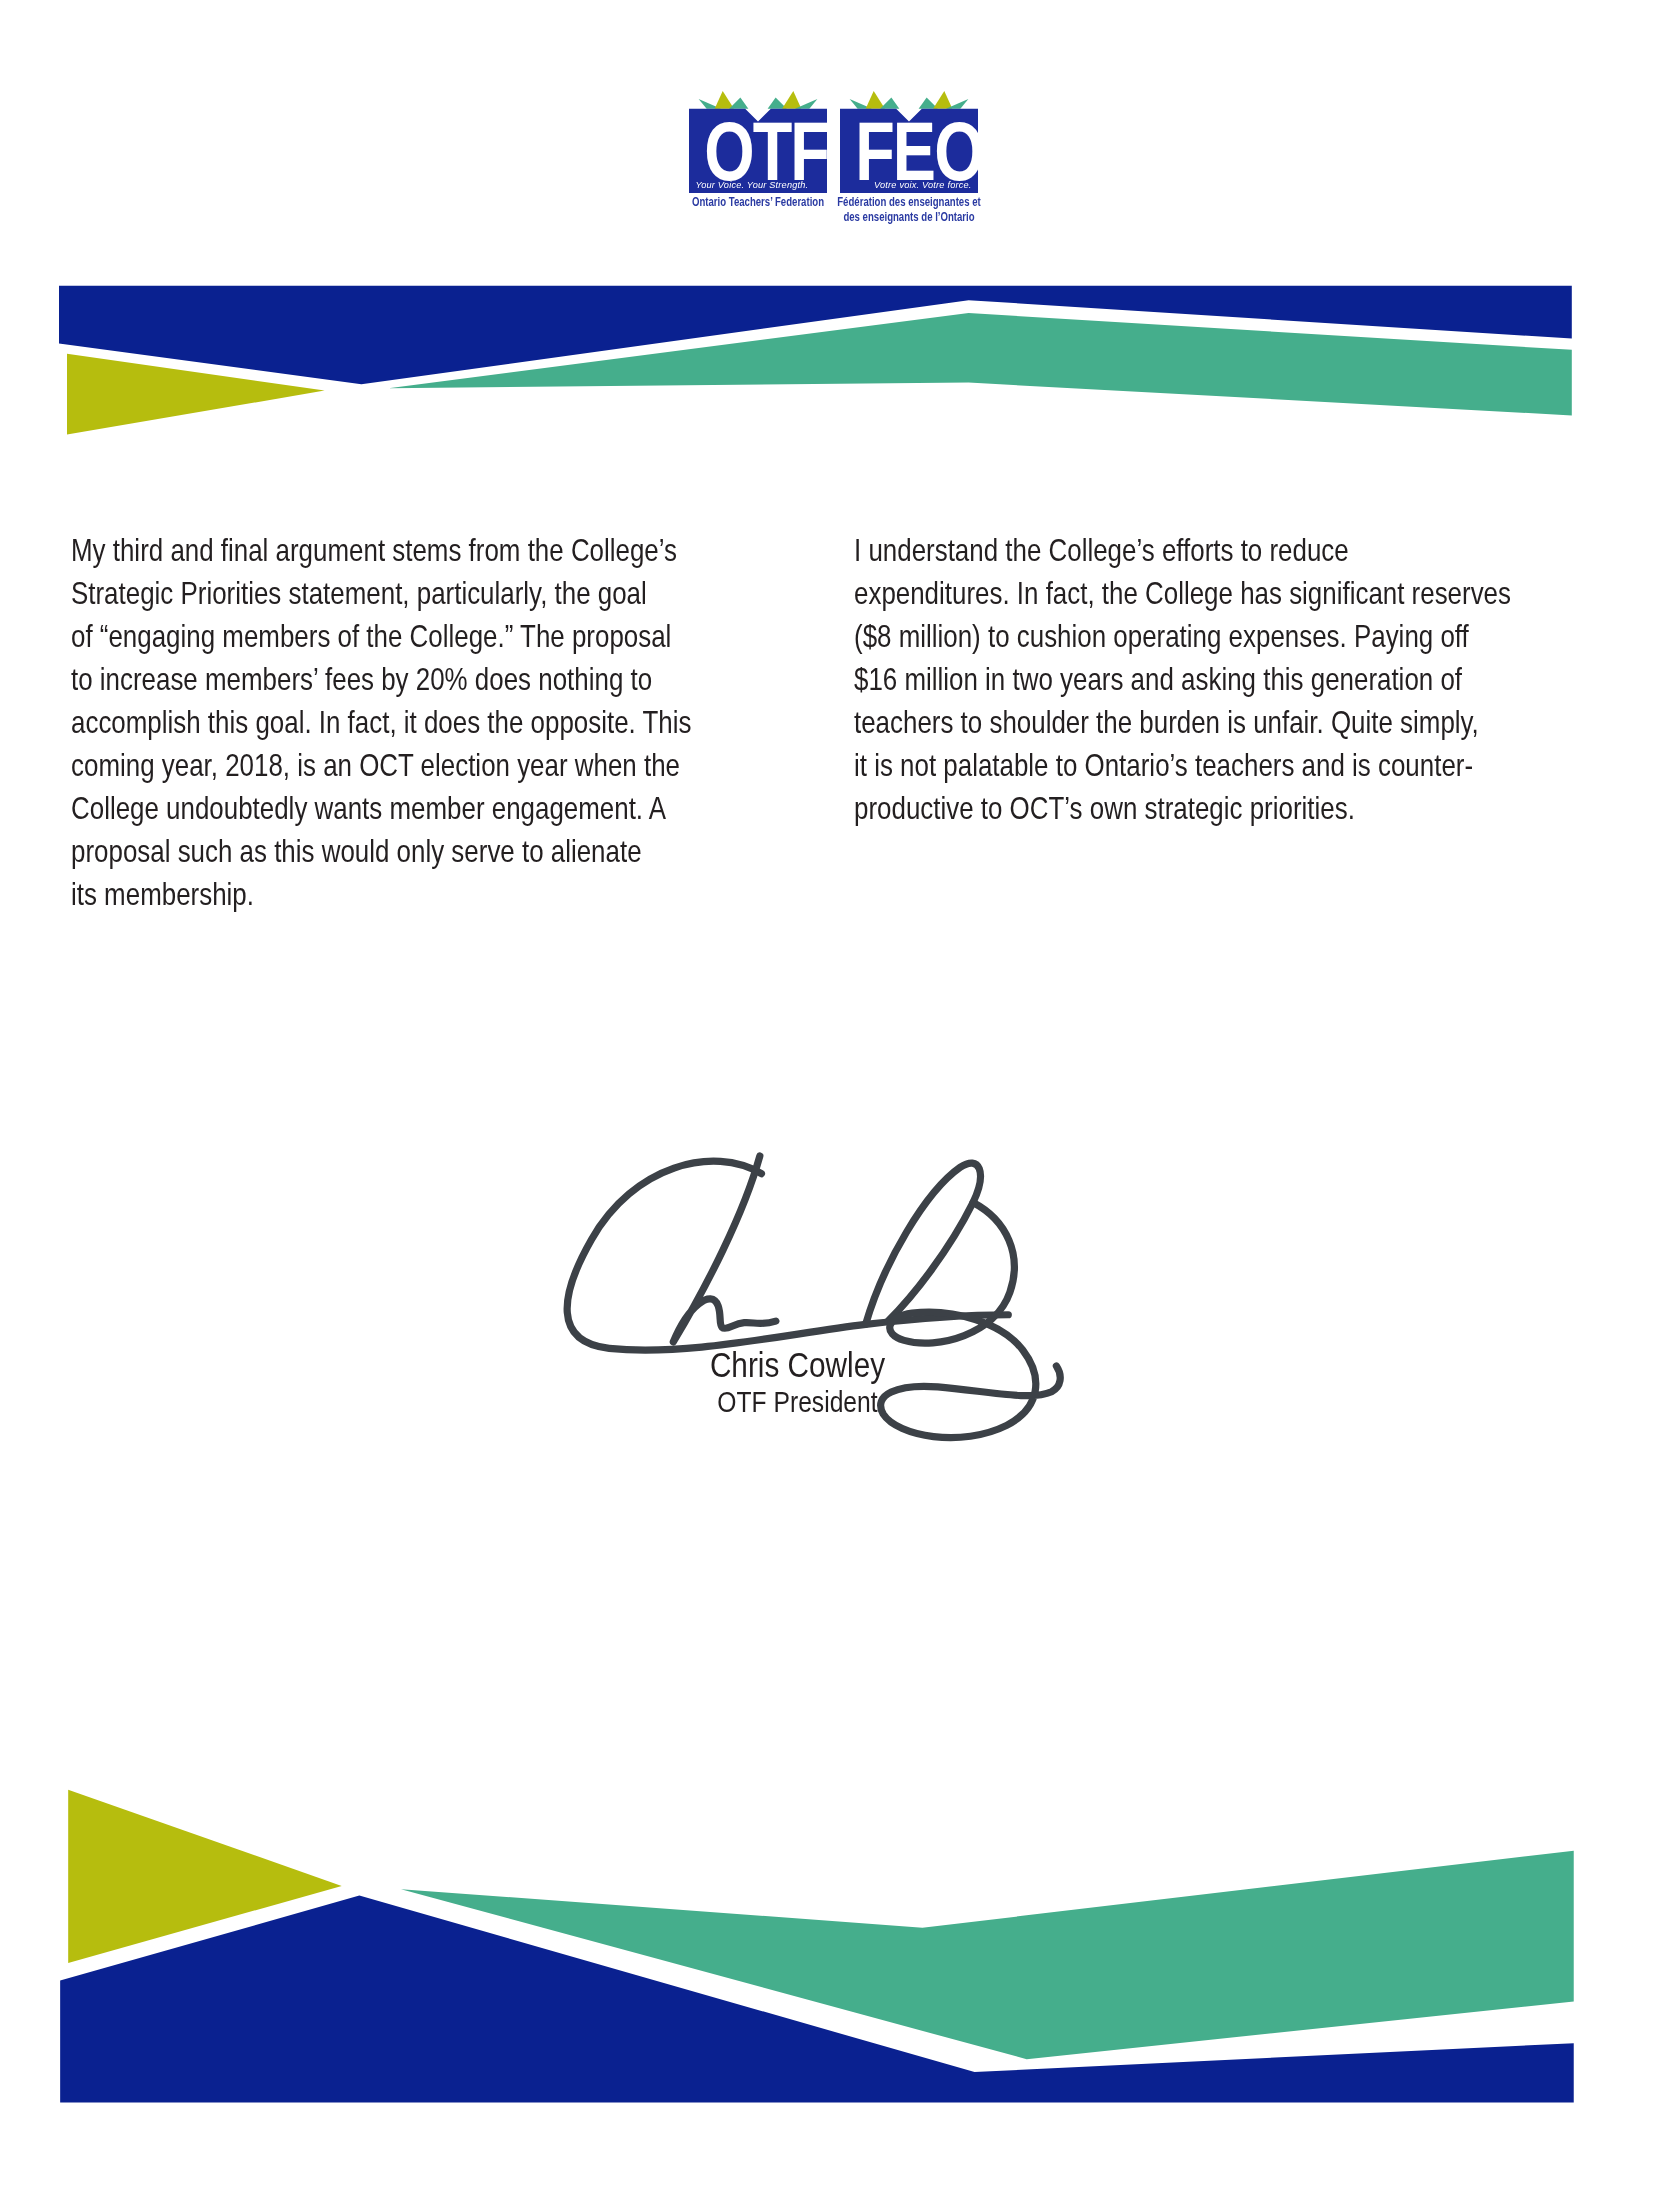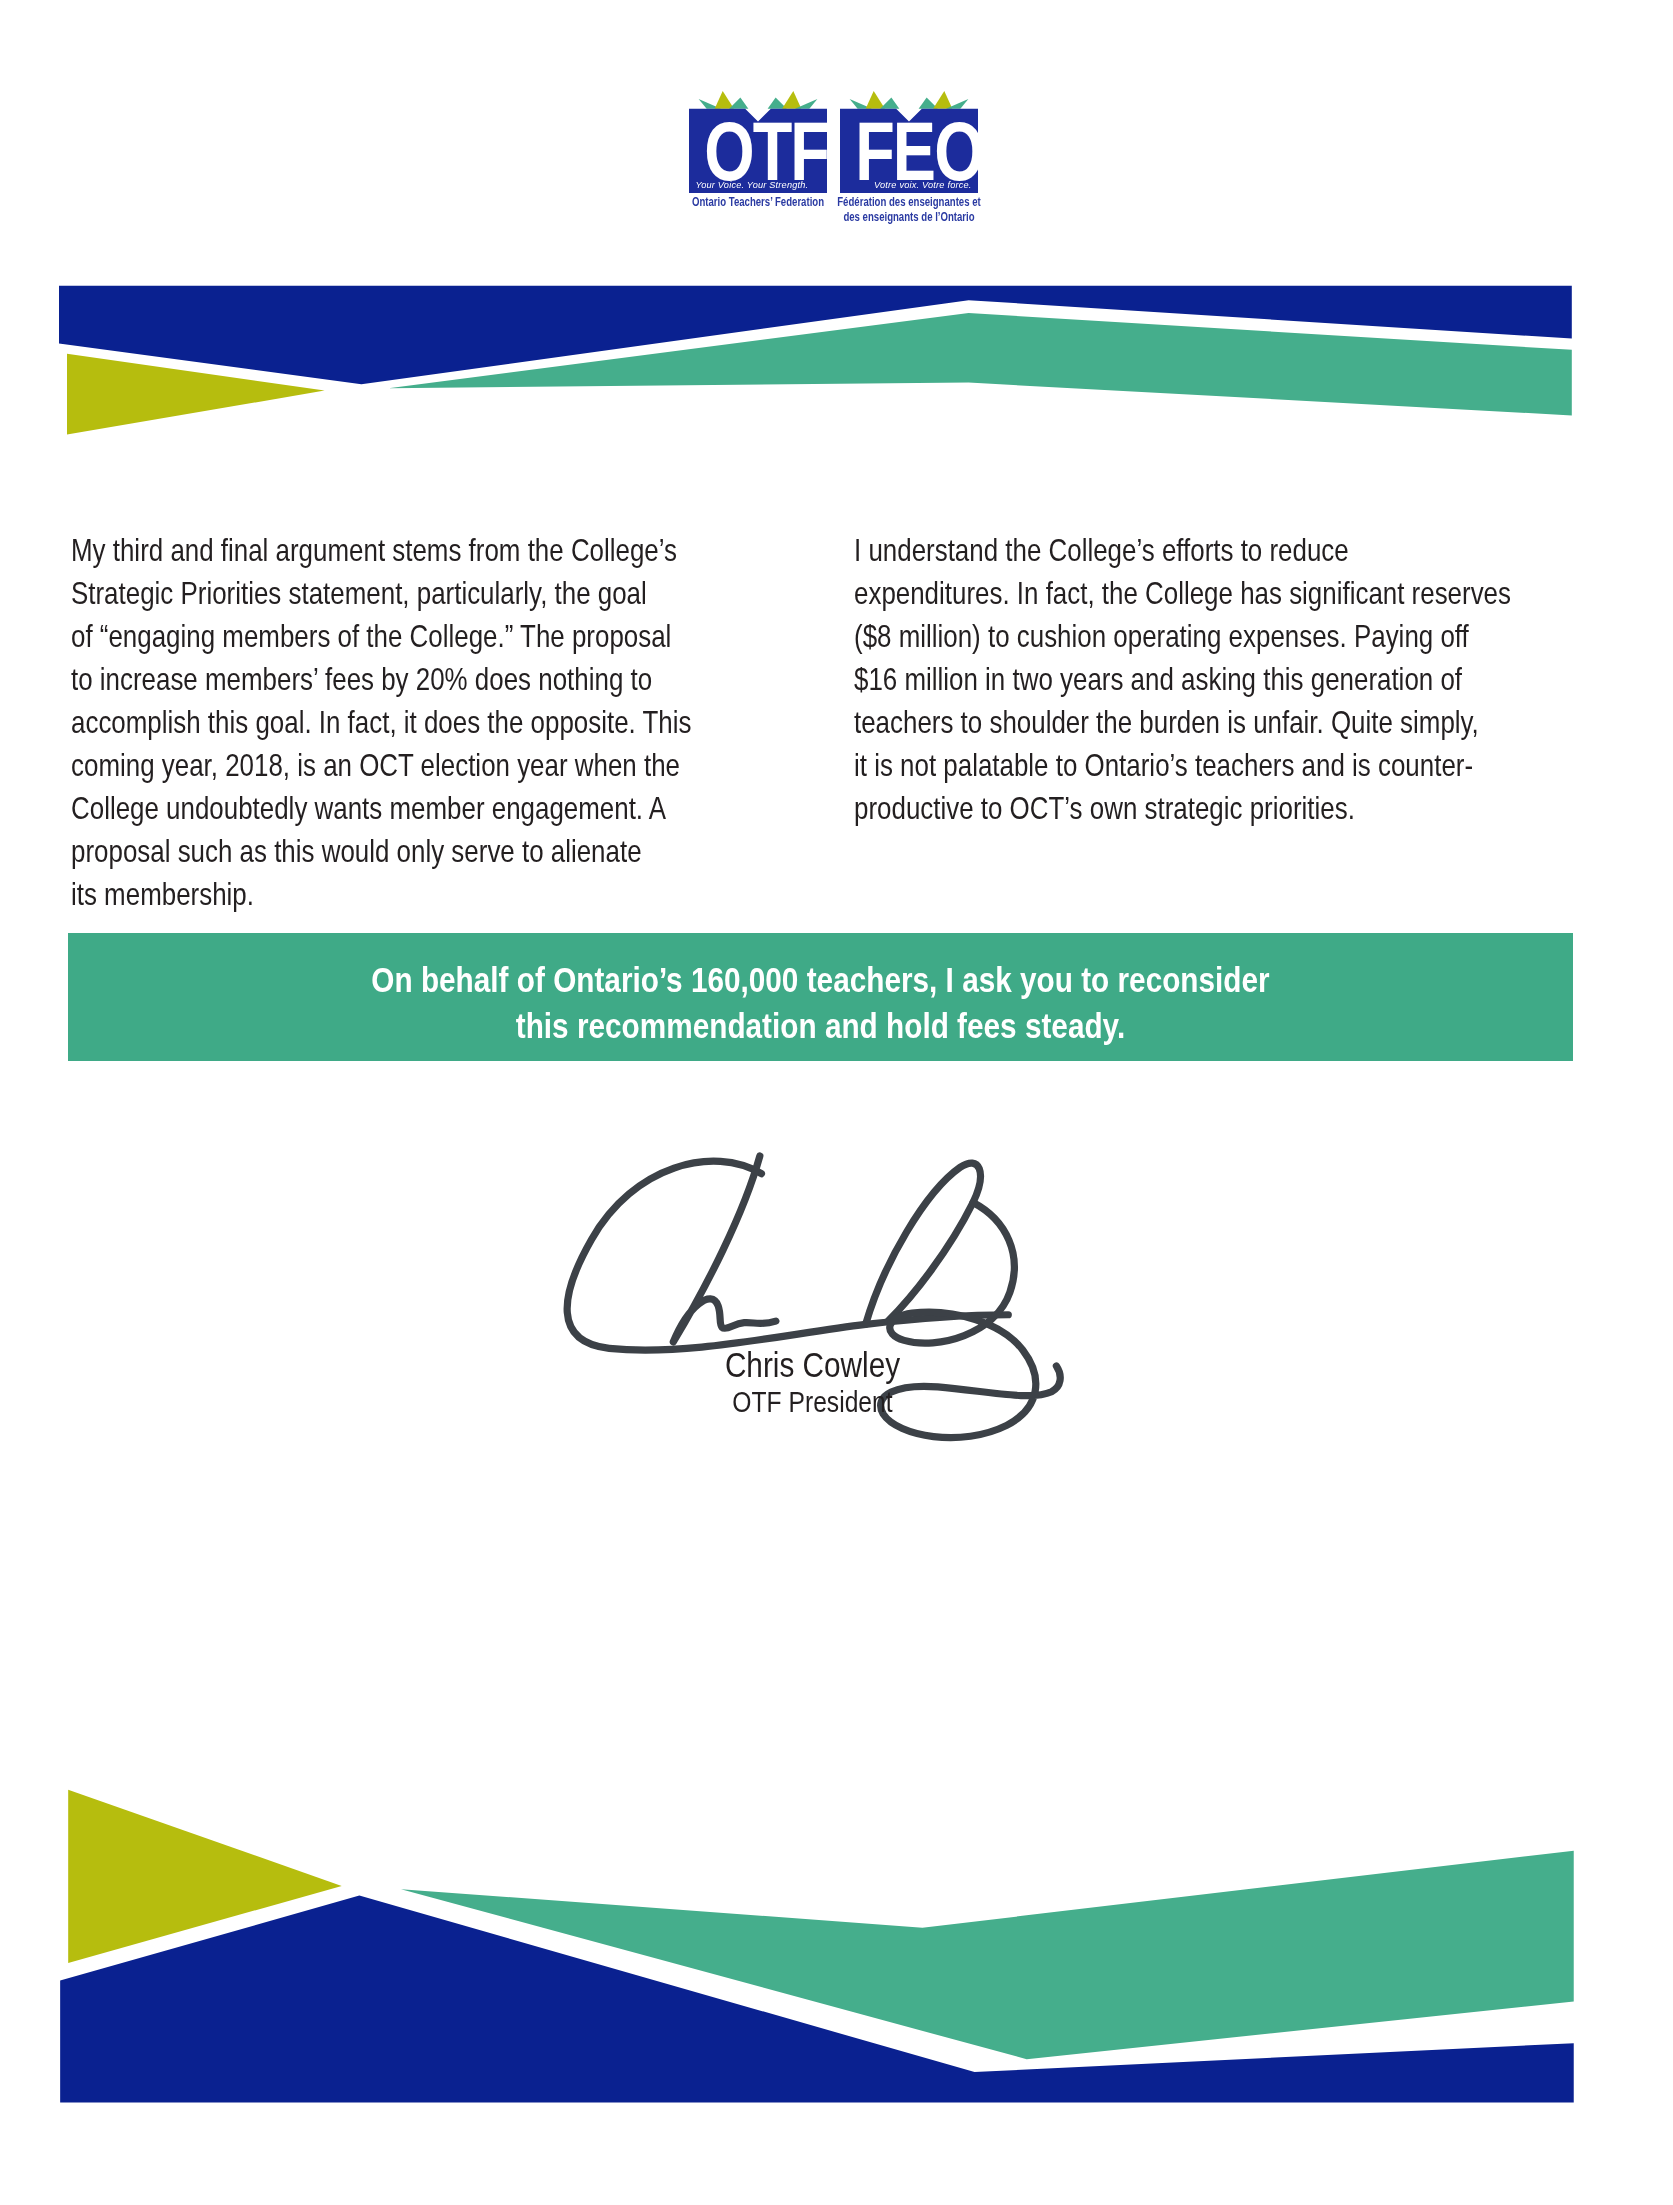--- a/index.html
+++ b/index.html
@@ -48,21 +48,21 @@
     position:absolute;left:68px;top:933px;width:1505px;height:128px;
     background:var(--callout);color:#fff;text-align:center;padding-top:24px;
   }
   .callout .line{
     font-size:35px;font-weight:bold;line-height:46px;
     transform:scaleX(.85);transform-origin:center top;
   }
 
   
   .sig-svg{position:absolute;left:521px;top:1143px;}
-  .sig-text{position:absolute;left:532px;top:1346px;width:561px;text-align:center;color:var(--ink);}
+  .sig-text{position:absolute;left:517px;top:1346px;width:561px;text-align:center;color:var(--ink);}
   .sig-name{font-size:35px;line-height:38px;transform:scaleX(.85);transform-origin:center top;}
   .sig-title{font-size:29px;line-height:37px;transform:scaleX(.85);transform-origin:center top;}
 </style>
 </head>
 <body>
 
 <div class="page">
 
   <div class="logo">
 
@@ -114,24 +114,20 @@
 proposal such as this would only serve to alienate
 its membership.</div>
   <div class="col right">I understand the College’s efforts to reduce
 expenditures. In fact, the College has significant reserves
 ($8 million) to cushion operating expenses. Paying off
 $16 million in two years and asking this generation of
 teachers to shoulder the burden is unfair. Quite simply,
 it is not palatable to Ontario’s teachers and is counter-
 productive to OCT’s own strategic priorities.</div>
 
-  <div class="callout">
-    <div class="line">On behalf of Ontario’s 160,000 teachers, I ask you to reconsider</div>
-    <div class="line">this recommendation and hold fees steady.</div>
-  </div>
 
   <svg class="sig-svg" width="545" height="301" viewBox="0 0 680 375">
     <g fill="none" stroke="var(--sig)" stroke-width="9" stroke-linecap="round" stroke-linejoin="round">
       <path d="M300,38 C240,2 140,28 88,120 C48,190 40,248 110,256 C210,266 330,238 430,226 C500,218 560,214 608,214"></path>
       <path d="M298,16 C278,88 232,178 190,248 C208,204 238,180 246,203 C252,220 242,238 264,228 C286,218 292,230 318,222"></path>
       <path d="M430,226 C452,150 505,60 548,30 C572,14 582,36 564,74 C534,134 490,190 458,222"></path>
       <path d="M564,74 C606,96 626,140 610,186 C592,238 520,258 478,246 C450,238 456,216 488,212 C540,206 600,224 626,258 C652,292 648,330 606,352 C550,380 470,366 452,338 C438,314 470,300 520,304 C580,309 636,322 662,310 C674,304 676,290 668,278"></path>
     </g>
   </svg>
   <div class="sig-text">

